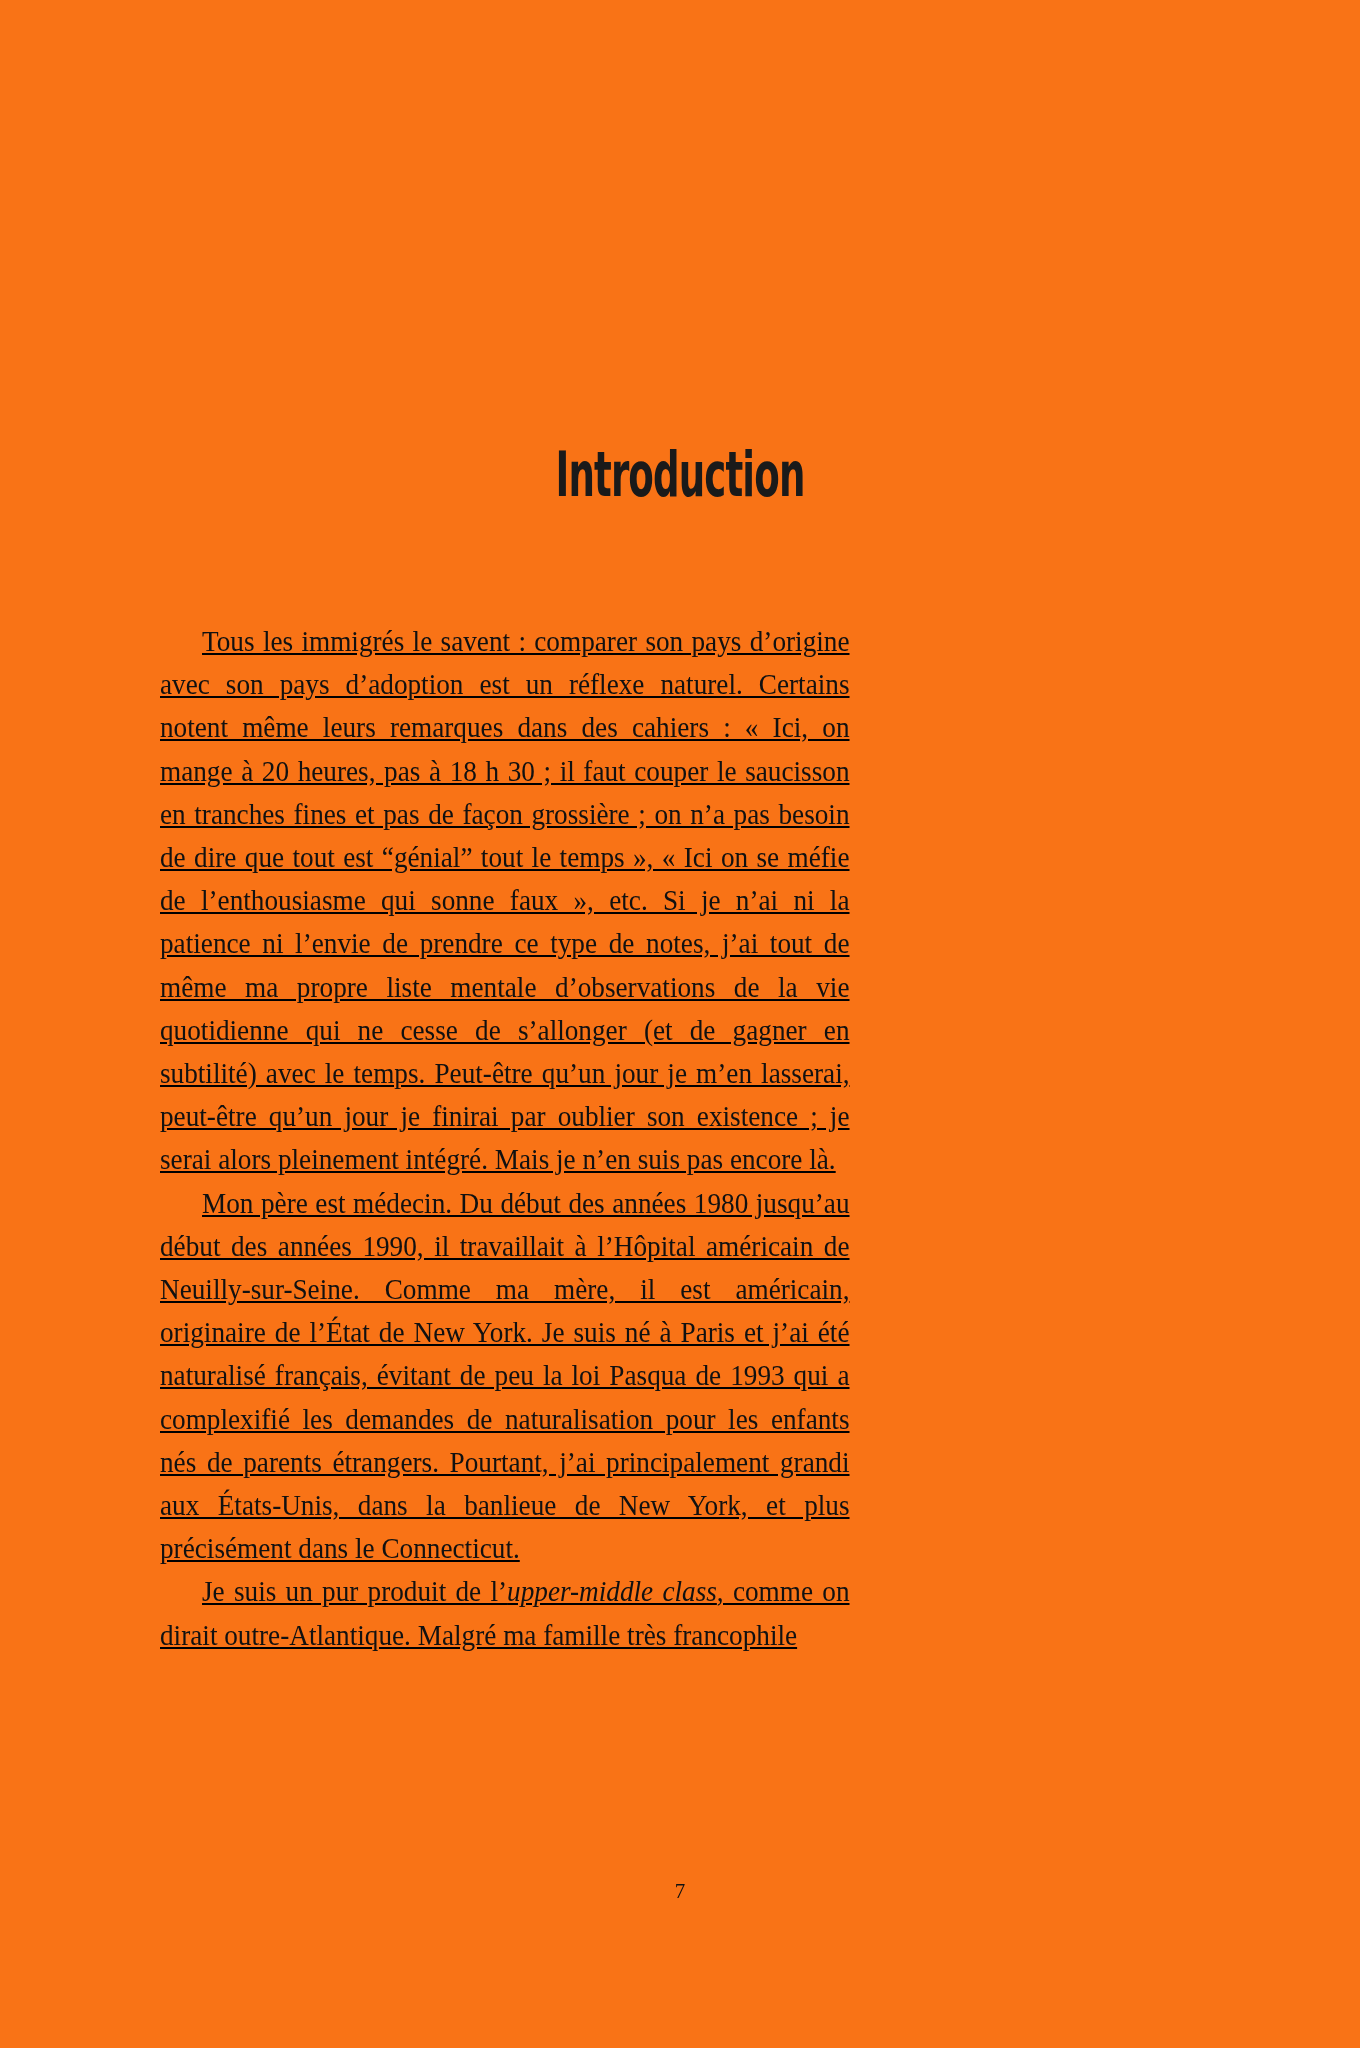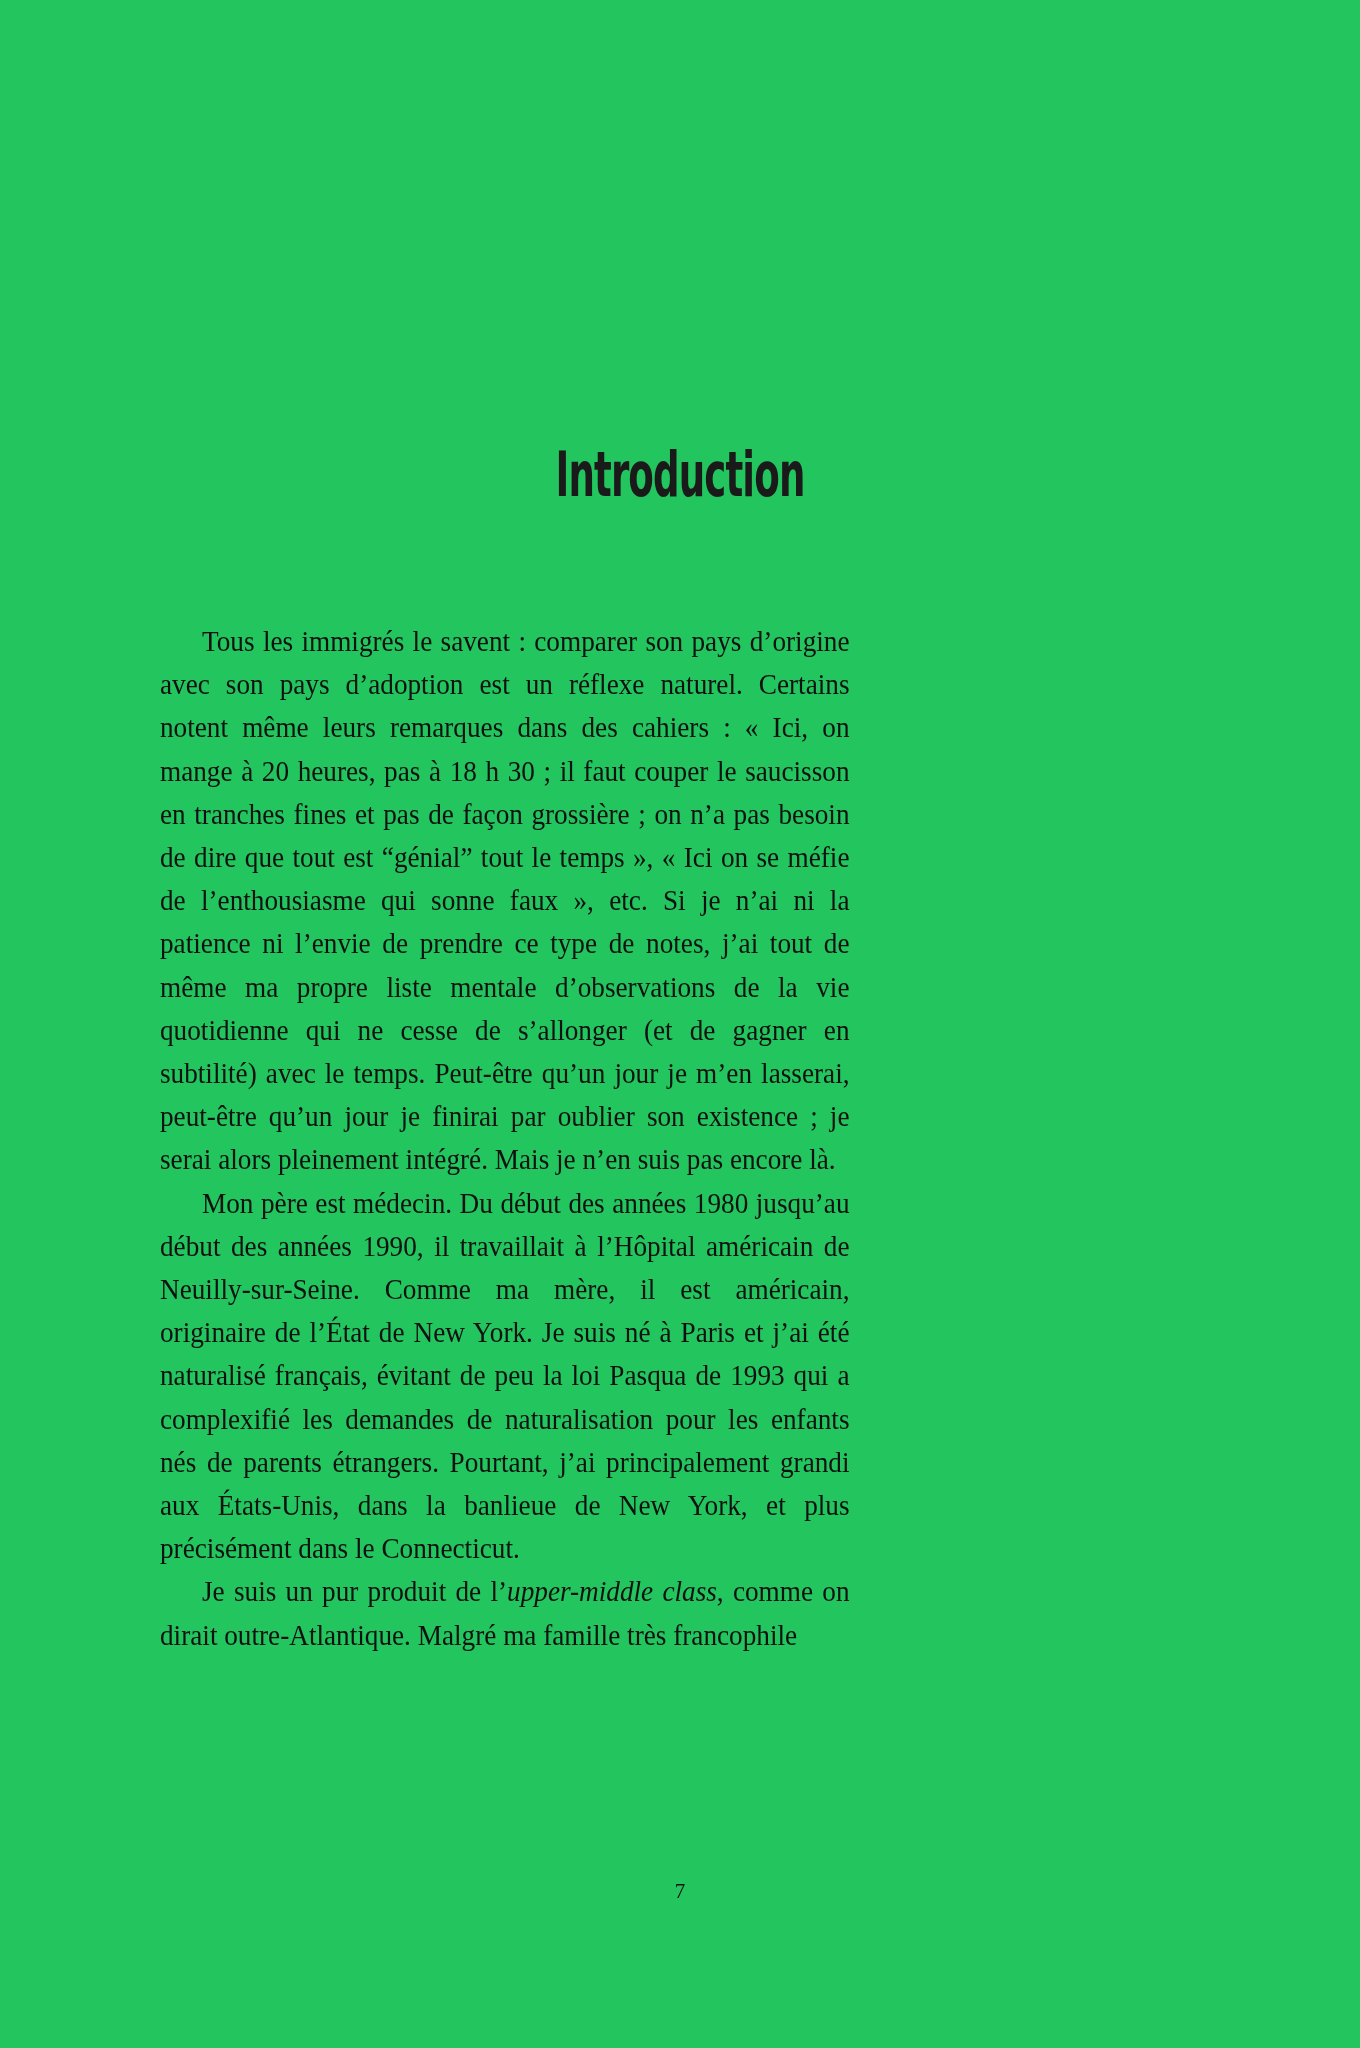--- a/index.html
+++ b/index.html
@@ -4,21 +4,21 @@
 <style>
   html, body {
     margin: 0;
     padding: 0;
     background: #ffffff;
   }
   .page {
     position: relative;
     width: 1360px;
     height: 2048px;
-    background: #22c55e;
+    background: #f97316;
     overflow: hidden;
     box-sizing: border-box;
   }
   .chapter-title {
     position: absolute;
     left: 0;
     top: 398px;
     width: 1360px;
     text-align: center;
     font-family: "DejaVu Sans", sans-serif;
@@ -29,20 +29,21 @@
     color: #1a1a1a;
     transform: scaleX(0.60);
     transform-origin: 50% 50%;
     white-space: nowrap;
   }
   .text-block {
     position: absolute;
     left: 160px;
     top: 620px;
     width: 722px;
+    text-decoration: underline;
   }
   .para {
     font-family: "Liberation Serif", "DejaVu Serif", serif;
     font-size: 28.5px;
     line-height: 43.2px;
     color: #111111;
     text-align: justify;
     text-justify: inter-word;
     margin: 0;
     text-indent: 44px;

